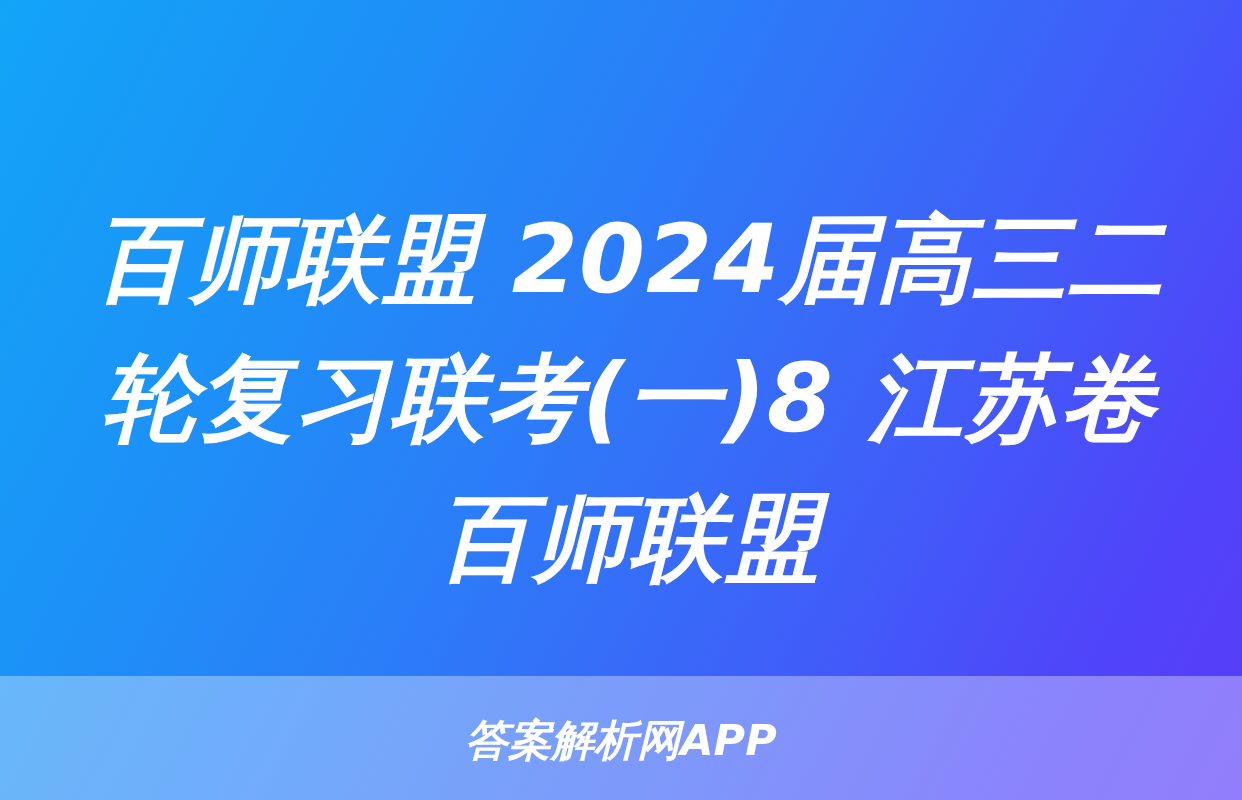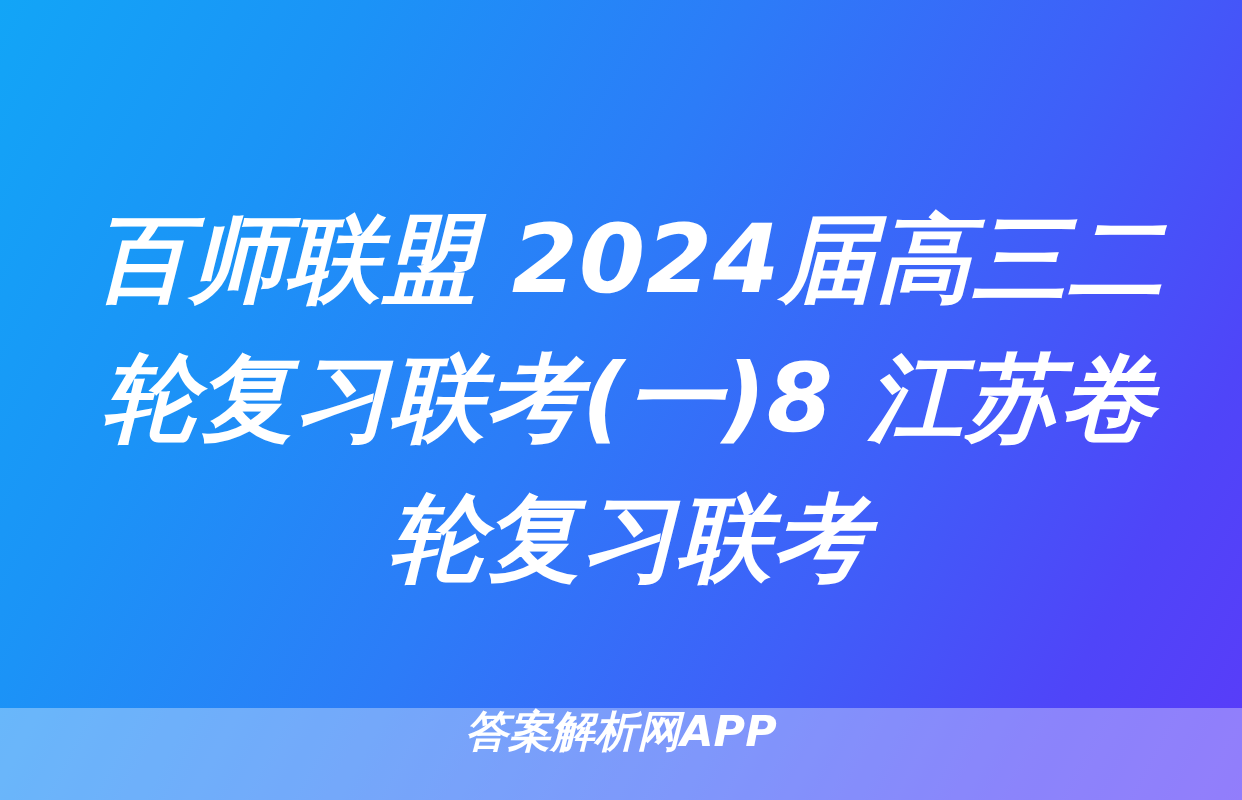--- a/index.html
+++ b/index.html
@@ -48,23 +48,24 @@
     white-space: nowrap;
     text-rendering: geometricPrecision;
   }
 
   
   #footer-band {
     position: absolute;
     left: 0;
     right: 0;
     bottom: 0;
-    height: 92px;
+    height: 124px;
     background: rgba(255, 255, 255, 0.34);
     display: flex;
+    align-items: center;
     justify-content: center;
     margin-top: 22px;
   }
   #watermark {
     color: #ffffff;
     font-size: 43px;
     font-weight: 700;
     font-style: italic;
     letter-spacing: 0px;
     white-space: nowrap;
@@ -73,20 +74,20 @@
   }
 </style>
 </head>
 <body>
 
 <div id="card">
 
   <div id="title-block">
     <div class="title-line">百师联盟 2024届高三二</div>
     <div class="title-line">轮复习联考(一)8 江苏卷</div>
-    <div class="title-line">轮复习联考</div>
+    <div class="title-line">百师联盟</div>
   </div>
 
   <div id="footer-band">
     <div id="watermark">答案解析网APP</div>
   </div>
 
 </div>
 
 </body></html>

